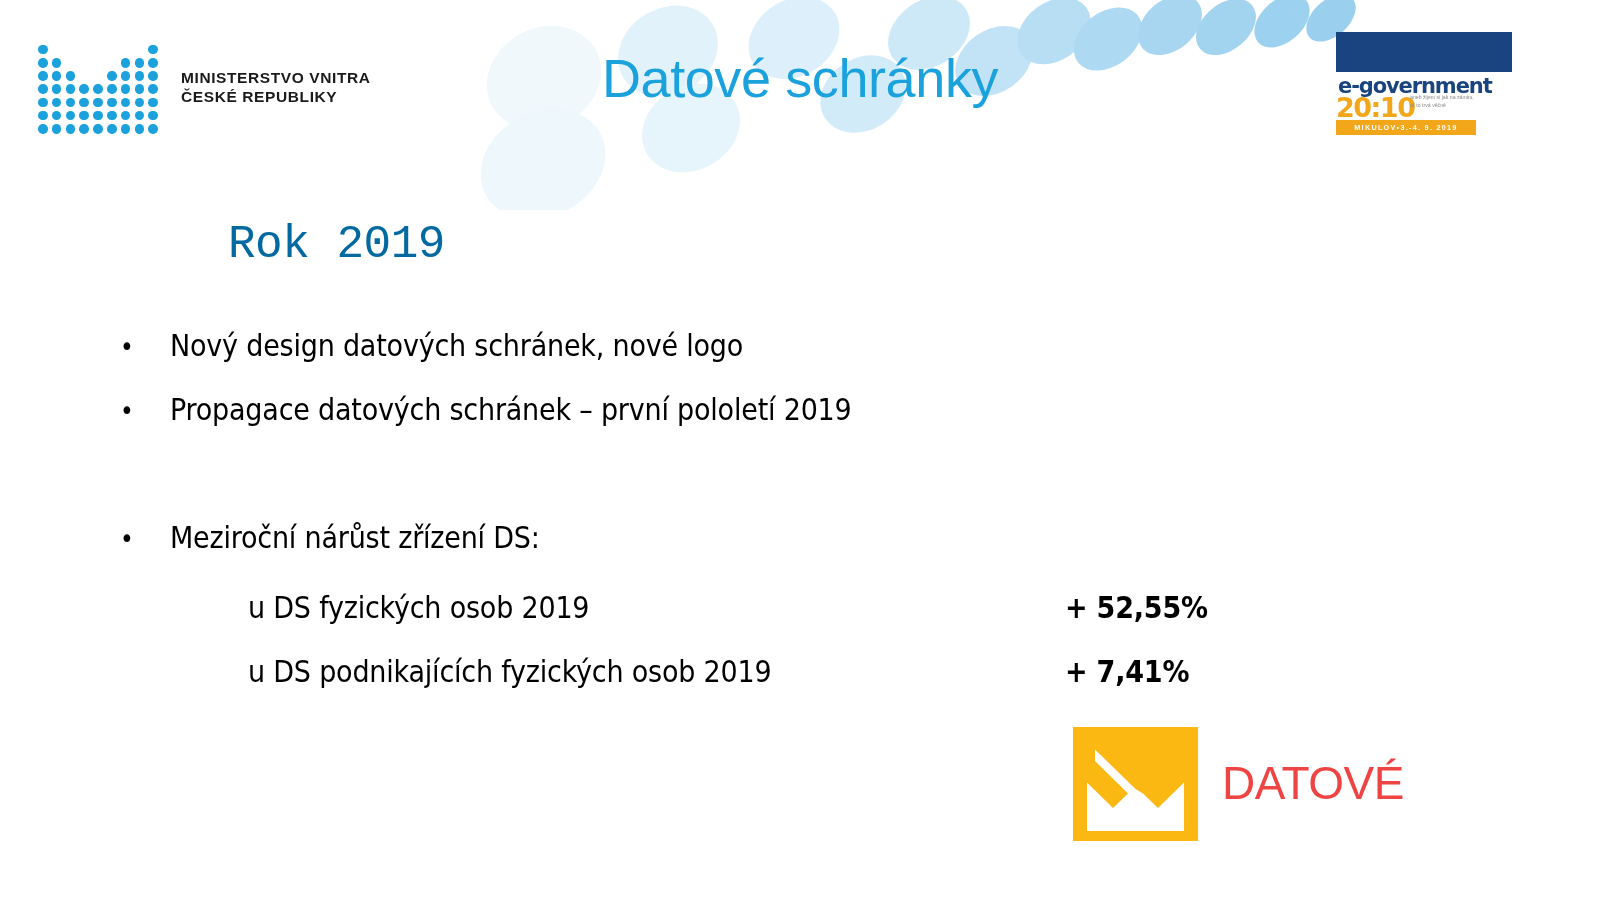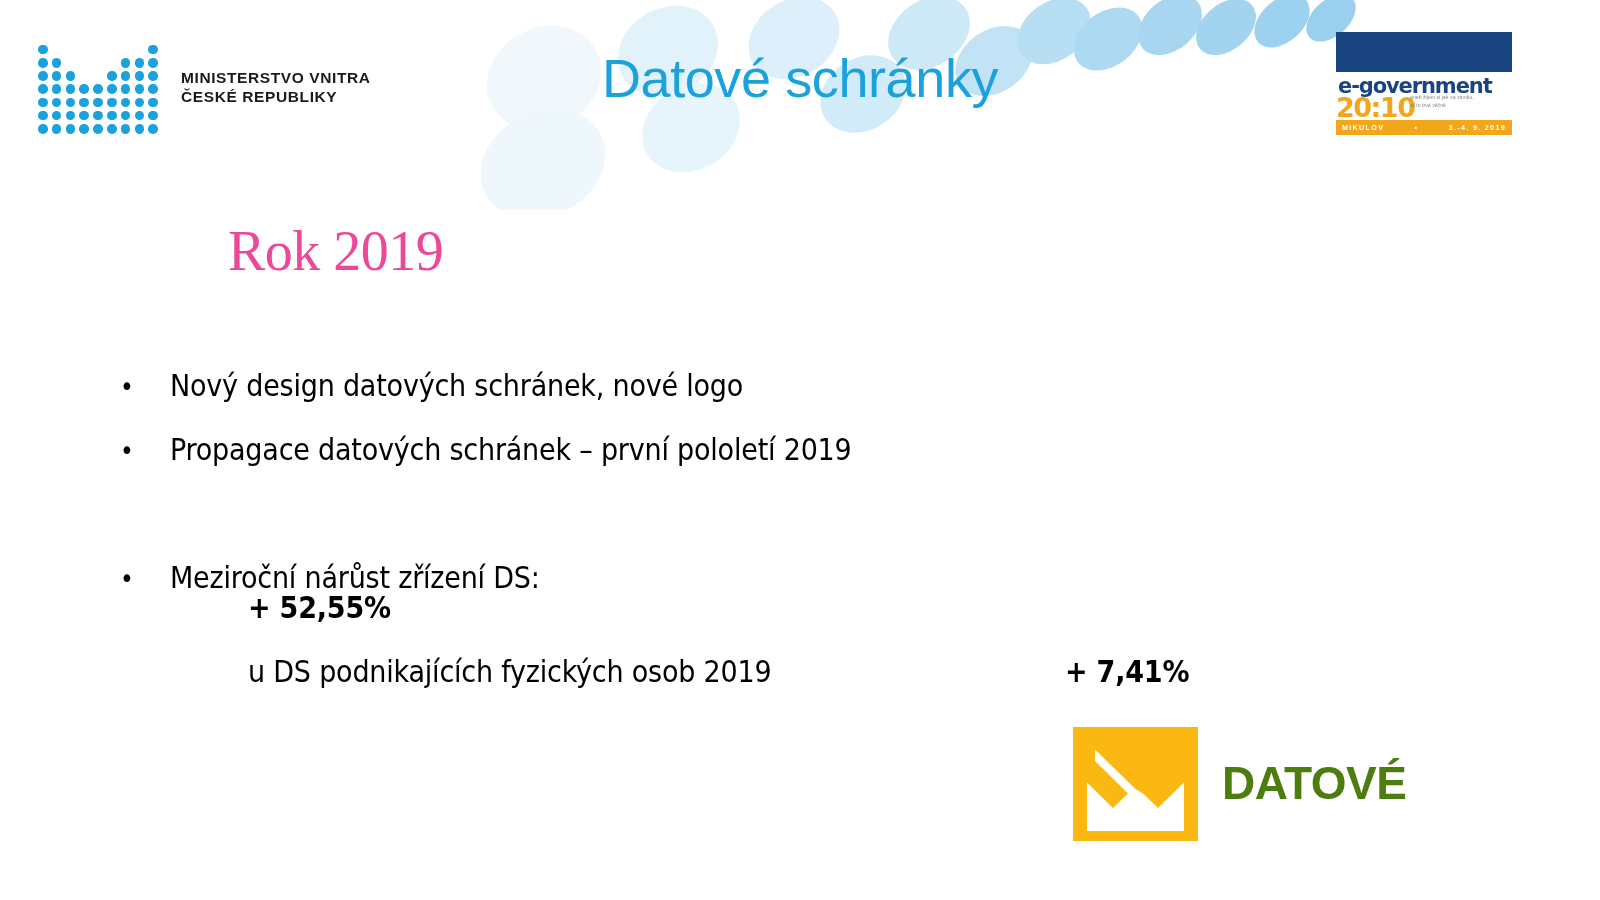--- a/index.html
+++ b/index.html
@@ -131,44 +131,44 @@
     font-family: "Liberation Sans", sans-serif;
     font-size: 5.2px;
     line-height: 1.5;
     color: #8a8a8a;
     white-space: nowrap;
   }
   .egov-bar {
     position: absolute;
     left: 2px;
     top: 88px;
-    width: 176px;
+    width: 140px;
     height: 15px;
     background: #F2A71B;
     color: #ffffff;
     font-family: "Liberation Sans", sans-serif;
     font-size: 7.2px;
     font-weight: 700;
     letter-spacing: 1.3px;
     display: flex;
     align-items: center;
-    justify-content: space-between;
-    padding: 0 6px;
+    justify-content: center;
+    padding: 0 12px;
     box-sizing: border-box;
     white-space: nowrap;
   }
 
   
   .heading {
     position: absolute;
     left: 228px;
     top: 219px;
-    font-family: Liberation Serif, serif;
-    font-size: 56px;
-    color: #ec4899;
+    font-family: Liberation Mono, monospace;
+    font-size: 46px;
+    color: #0369a1;
     font-weight: 400;
     letter-spacing: -0.5px;
   }
 
   
   .body-list {
     position: absolute;
     left: 120px;
     top: 328px;
     width: 1200px;
@@ -185,21 +185,20 @@
   .bullet-dot {
     width: 50px;
     flex: 0 0 50px;
     font-size: 26px;
     line-height: 1;
     color: #000000;
   }
   .bullet-text {
     white-space: nowrap;
     letter-spacing: -0.2px;
-    margin-top: 40px;
   }
   .sub-row {
     display: flex;
     align-items: baseline;
     height: 64px;
     font-size: 30px;
     color: #000000;
     padding-left: 128px;
   }
   .sub-label {
@@ -351,34 +350,35 @@
     </div>
 
     <div class="bullet-row spacer"></div>
 
     <div class="bullet-row">
       <span class="bullet-dot">•</span>
       <span class="bullet-text">Meziroční nárůst zřízení DS:</span>
     </div>
 
     <div class="sub-row">
+      <span class="sub-label">u DS fyzických osob 2019</span>
       <span class="sub-value">+ 52,55%</span>
     </div>
 
     <div class="sub-row">
       <span class="sub-label">u DS podnikajících fyzických osob 2019</span>
       <span class="sub-value">+ 7,41%</span>
     </div>
 
   </div>
 
   <div class="ds-logo">
     <svg class="ds-mark" viewBox="0 0 125 114">
       <path id="ds-mark-path" fill="#FBB813" d="M0 0 H125 V114 H0 Z
            M62.5 62 L22 22.5 V34 L55 66.5 L40 81 L14 55.5 V104 H111 V55.5 L85 81 L70 66.5 Z"></path>
       <g id="ds-mark-group"></g>
     </svg>
-    <div class="ds-words" style="color: #4d7c0f; font-weight: bold;">
+    <div class="ds-words" style="color: #ef4444;">
       <div>DATOVÉ</div>
     </div>
   </div>
 
 </div>
 
 </body></html>

